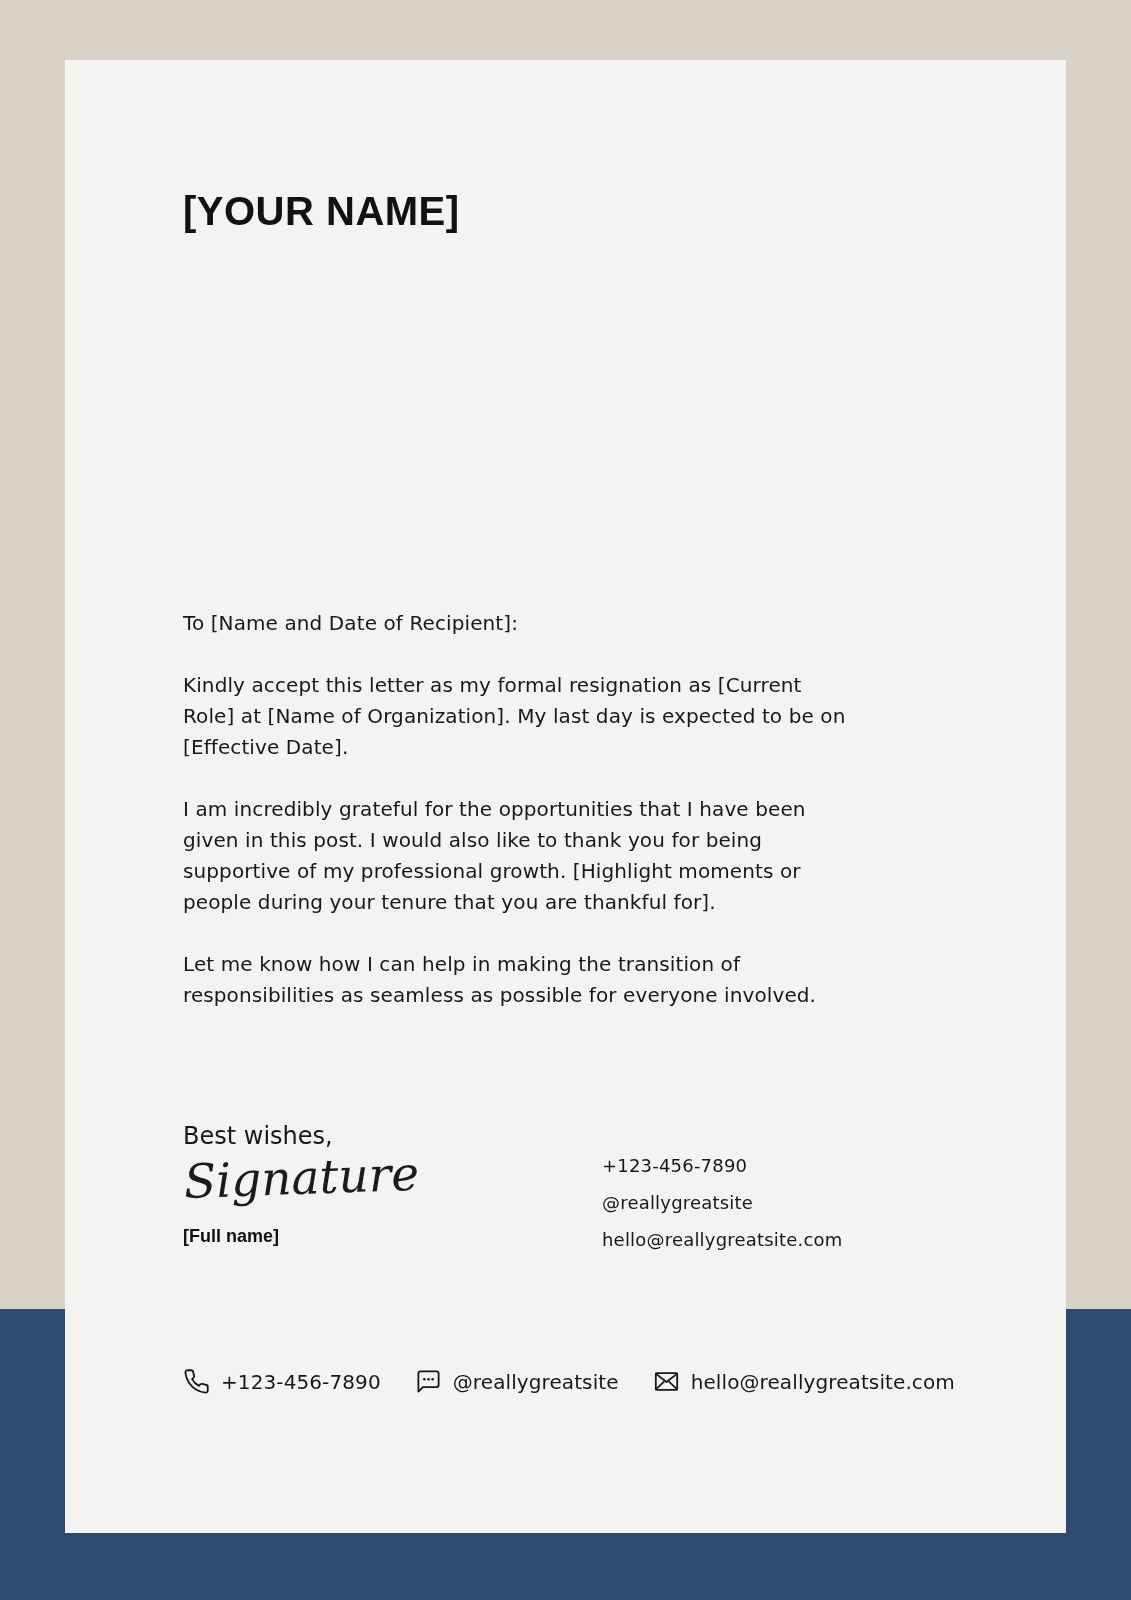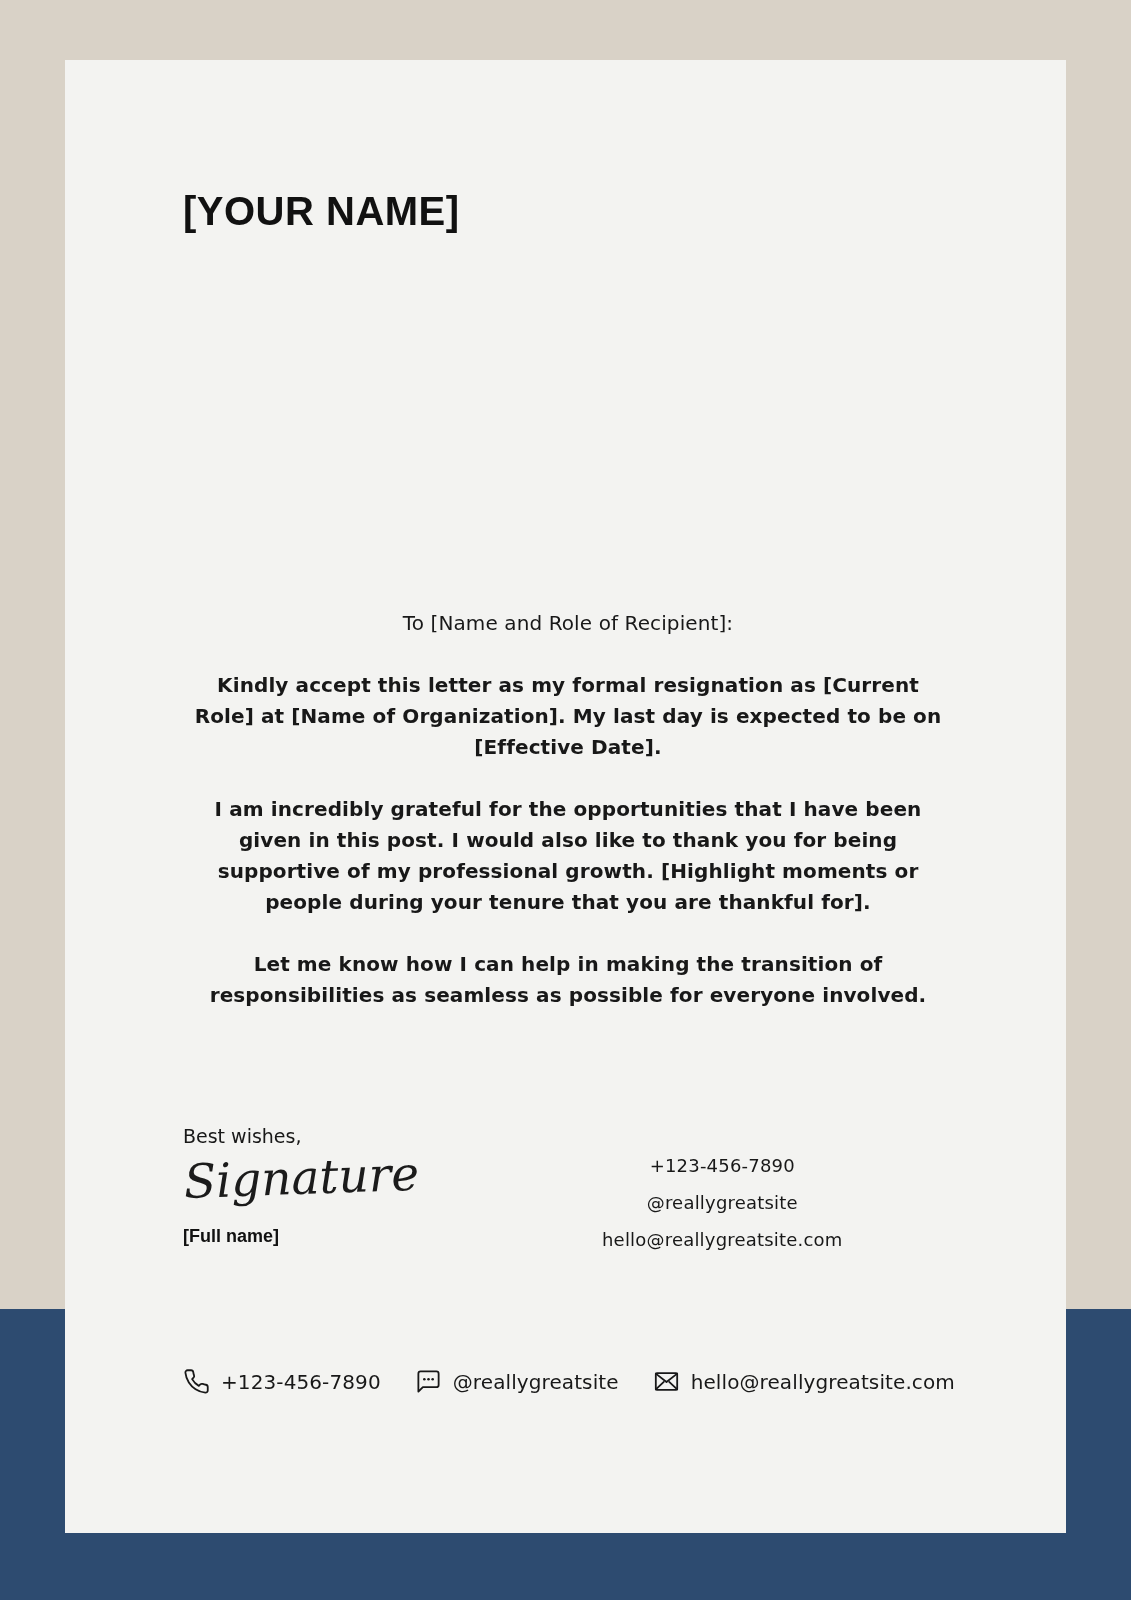--- a/index.html
+++ b/index.html
@@ -8,21 +8,20 @@
     width: 1131px;
     height: 1600px;
     overflow: hidden;
     font-family: "DejaVu Sans", "Liberation Sans", sans-serif;
   }
   .canvas {
     position: relative;
     width: 1131px;
     height: 1600px;
     background: #d9d2c7;
-    text-align: center;
   }
   .bg-blue {
     position: absolute;
     left: 0;
     top: 1309px;
     width: 1131px;
     height: 291px;
     background: #2d4b70;
   }
   .paper {
@@ -74,27 +73,26 @@
     font-size: 20px;
     line-height: 31px;
     letter-spacing: 0.1px;
   }
   .letter-body p {
     margin: 0;
     white-space: pre-line;
   }
   .letter-body p + p {
     margin-top: 31px;
-    font-weight: bold;
   }
   .valediction {
     position: absolute;
     left: 118px;
     top: 1061px;
-    font-size: 19px;
+    font-size: 24px;
     line-height: 31px;
   }
   .signature {
     position: absolute;
     left: 120px;
     top: 1094px;
     font-family: "DejaVu Serif", serif;
     font-style: italic;
     font-size: 47px;
     line-height: 1.2;
@@ -161,21 +159,21 @@
 <div class="canvas">
 
   <div class="bg-blue"></div>
 
   <div class="paper">
 
     <h1 class="name-heading">[YOUR NAME]</h1>
 
 
     <div class="letter-body">
-      <p>To [Name and Role of Recipient]:</p>
+      <p>To [Name and Date of Recipient]:</p>
       <p>Kindly accept this letter as my formal resignation as [Current
 Role] at [Name of Organization]. My last day is expected to be on
 [Effective Date].</p>
       <p>I am incredibly grateful for the opportunities that I have been
 given in this post. I would also like to thank you for being
 supportive of my professional growth. [Highlight moments or
 people during your tenure that you are thankful for].</p>
       <p>Let me know how I can help in making the transition of
 responsibilities as seamless as possible for everyone involved.</p>
     </div>

